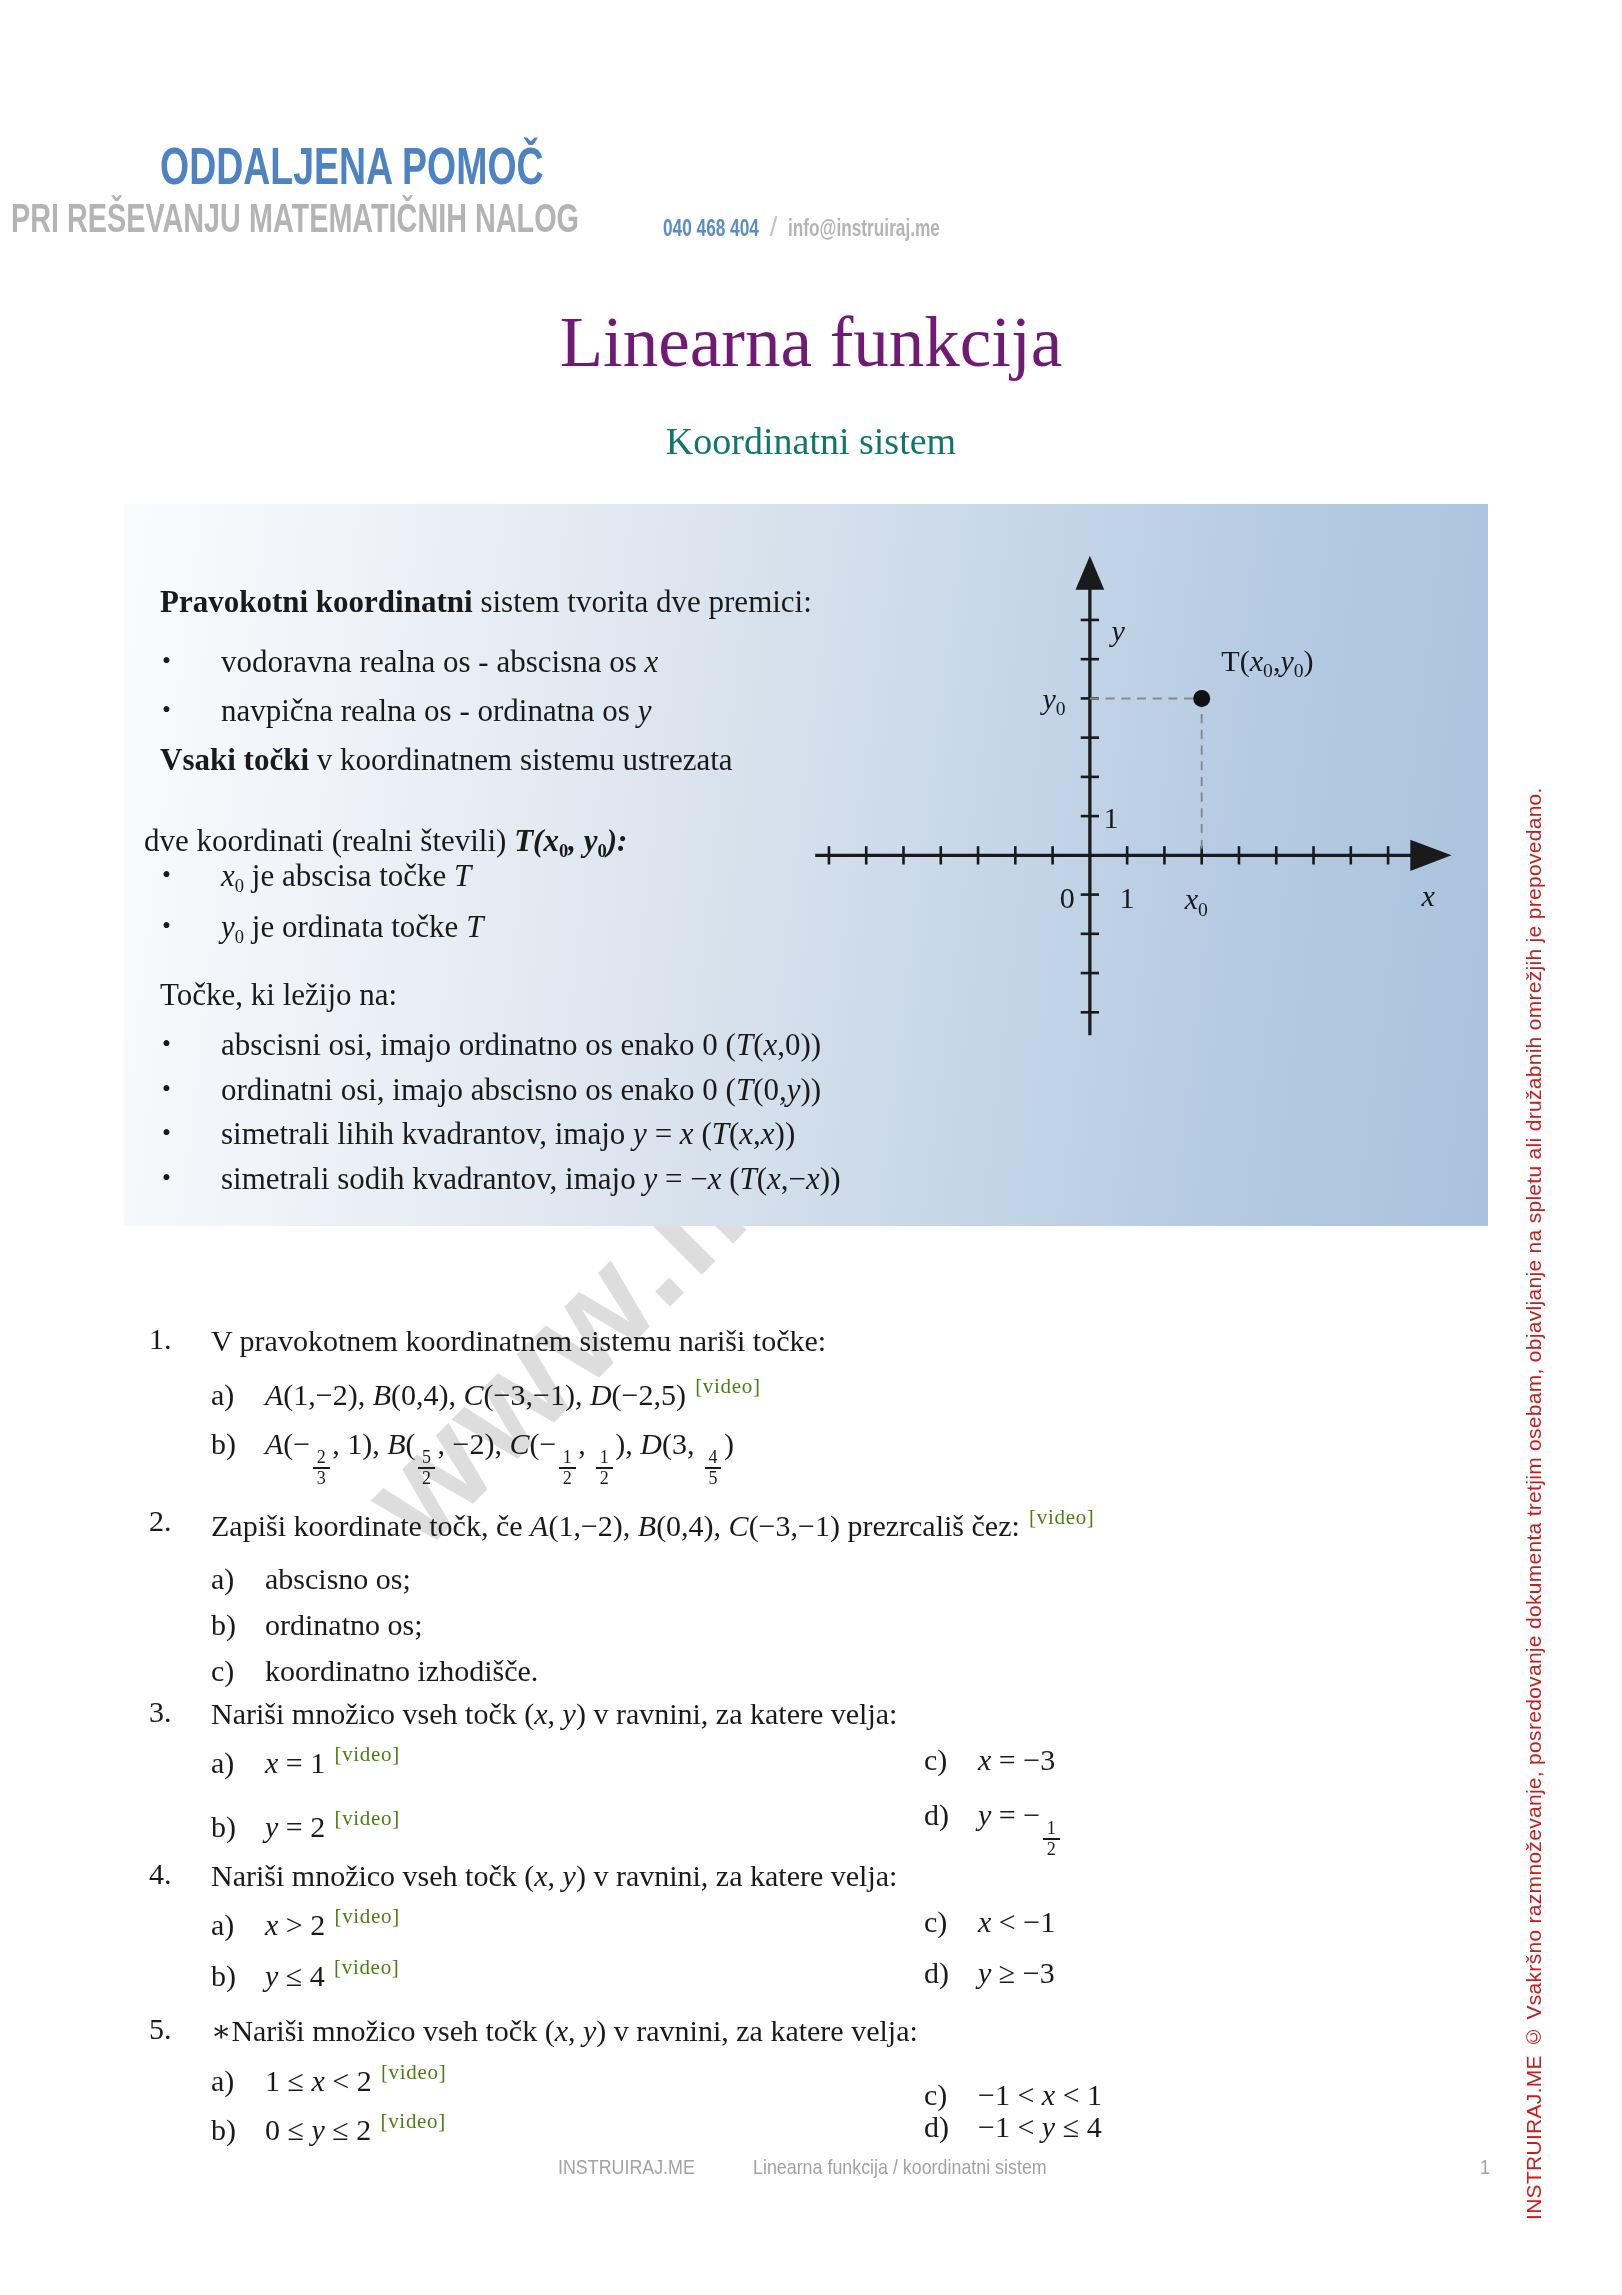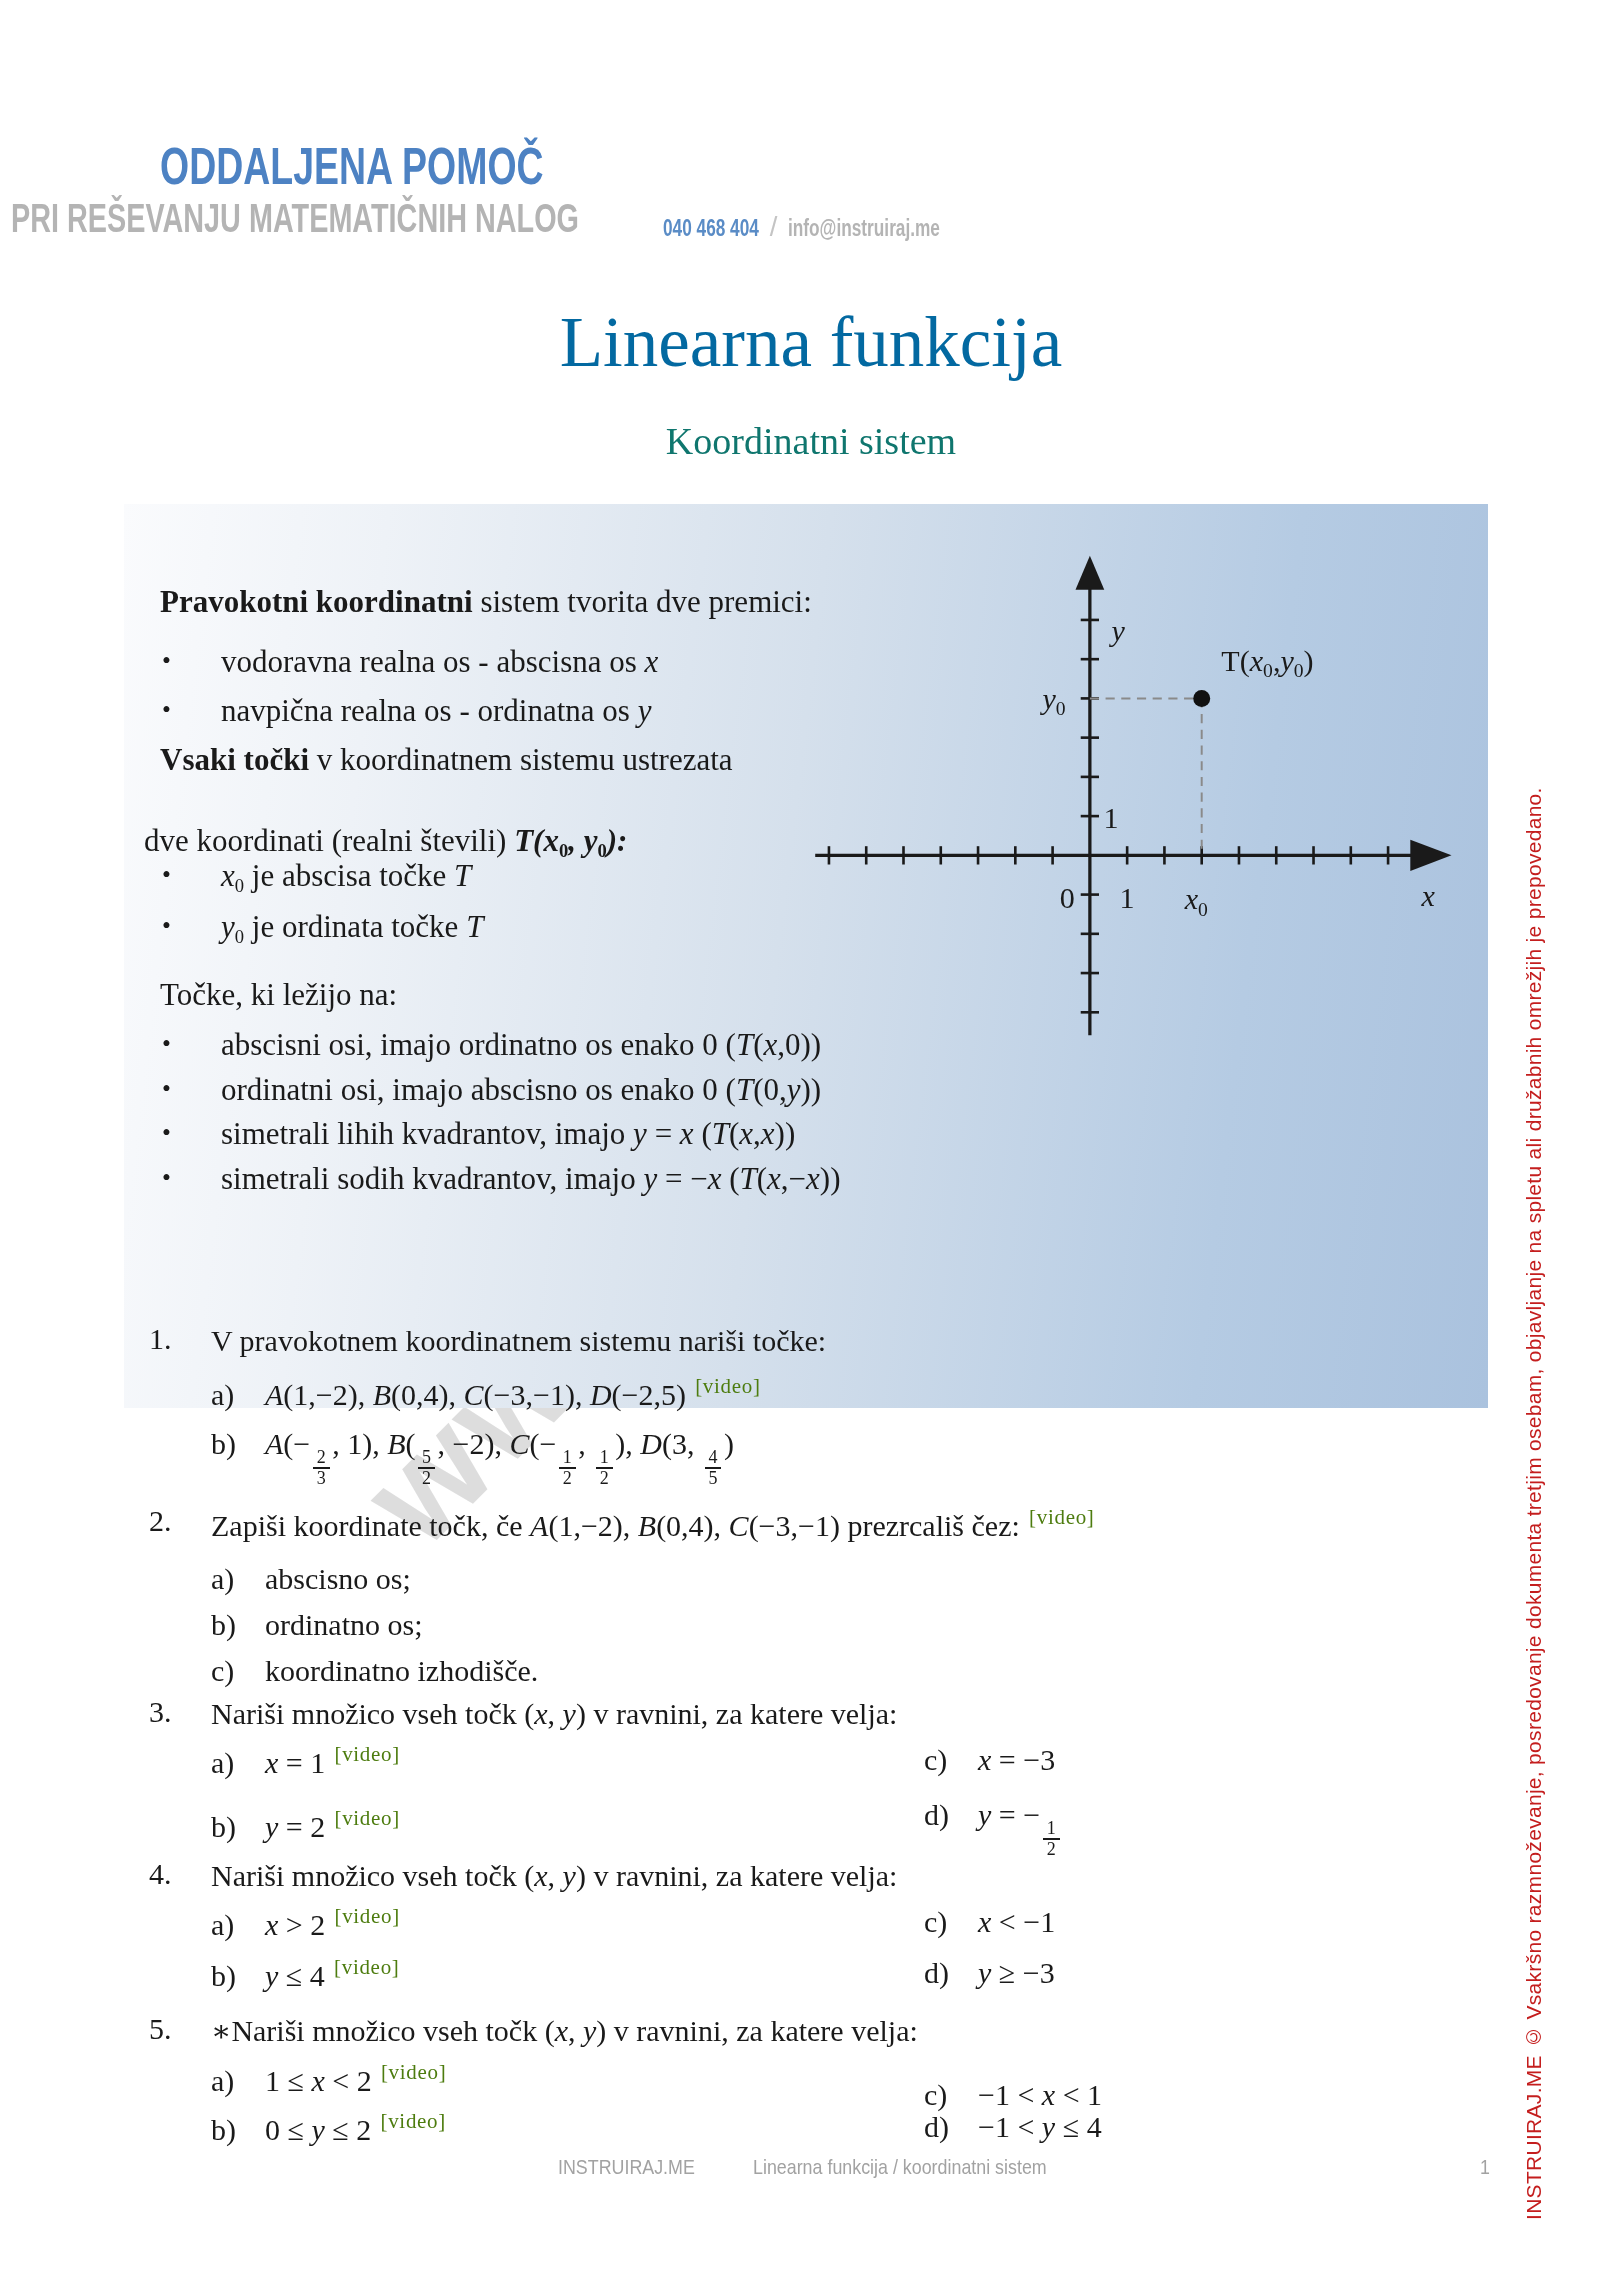--- a/index.html
+++ b/index.html
@@ -13,31 +13,31 @@
          transform:scaleX(0.72);transform-origin:100% 50%;}
   .tagline{font-size:40px;font-weight:bold;color:#b4b4b4;display:inline-block;margin-left:10.5px;
            transform:scaleX(0.72);transform-origin:0 50%;}
   .contact-line{position:absolute;top:211px;left:0;width:100%;display:flex;justify-content:center;
                 align-items:baseline;font-family:"Liberation Sans","DejaVu Sans",sans-serif;font-size:23px;}
   .phone{color:#5a8cc6;font-weight:bold;display:inline-block;transform:scaleX(0.75);transform-origin:100% 50%;}
   .sep{color:#c4c4c4;margin:0 10.5px;font-size:27.5px;font-weight:300;}
   .email{color:#b4b4b4;font-weight:bold;display:inline-block;transform:scaleX(0.75);transform-origin:0 50%;}
 
   
-  .main-title{position:absolute;top:302px;left:0;width:100%;text-align:center;font-size:71px;color:#0369a1;}
+  .main-title{position:absolute;top:302px;left:0;width:100%;text-align:center;font-size:71px;color:#701a75;}
   .subtitle{position:absolute;top:419px;left:0;width:100%;text-align:center;font-size:38px;color:#0f766e;}
 
   
   .watermark{position:absolute;left:419px;top:1436px;z-index:1;height:141px;line-height:141px;
              font-family:"Liberation Sans","DejaVu Sans",sans-serif;font-weight:bold;font-size:141px;
              color:#c3c3c3;opacity:0.55;}
   .watermark span{display:inline-block;transform:rotate(-45deg);transform-origin:0 80%;letter-spacing:5.2px;}
 
   
-  .theory-box{position:absolute;left:124px;top:504px;width:1364px;height:904px;z-index:2;
+  .theory-box{position:absolute;left:124px;top:504px;width:1364px;height:722px;z-index:2;
               background:linear-gradient(97deg,#fafbfd 0%,#eef2f7 18%,#d5e0ec 48%,#b5cbe3 80%,#aac2de 100%);}
   .box-line{position:absolute;font-size:31px;line-height:1.22;white-space:nowrap;}
   .bullet-row{display:flex;}
   .dot{flex:0 0 59px;font-size:0.82em;padding-top:0.08em;}
 
   
   .bold{font-weight:bold;}
   .math{font-style:italic;}
   sub.msub{font-size:0.60em;line-height:0;vertical-align:-0.32em;font-style:normal;}
   .frac{display:inline-flex;flex-direction:column;align-items:center;vertical-align:-0.50em;

